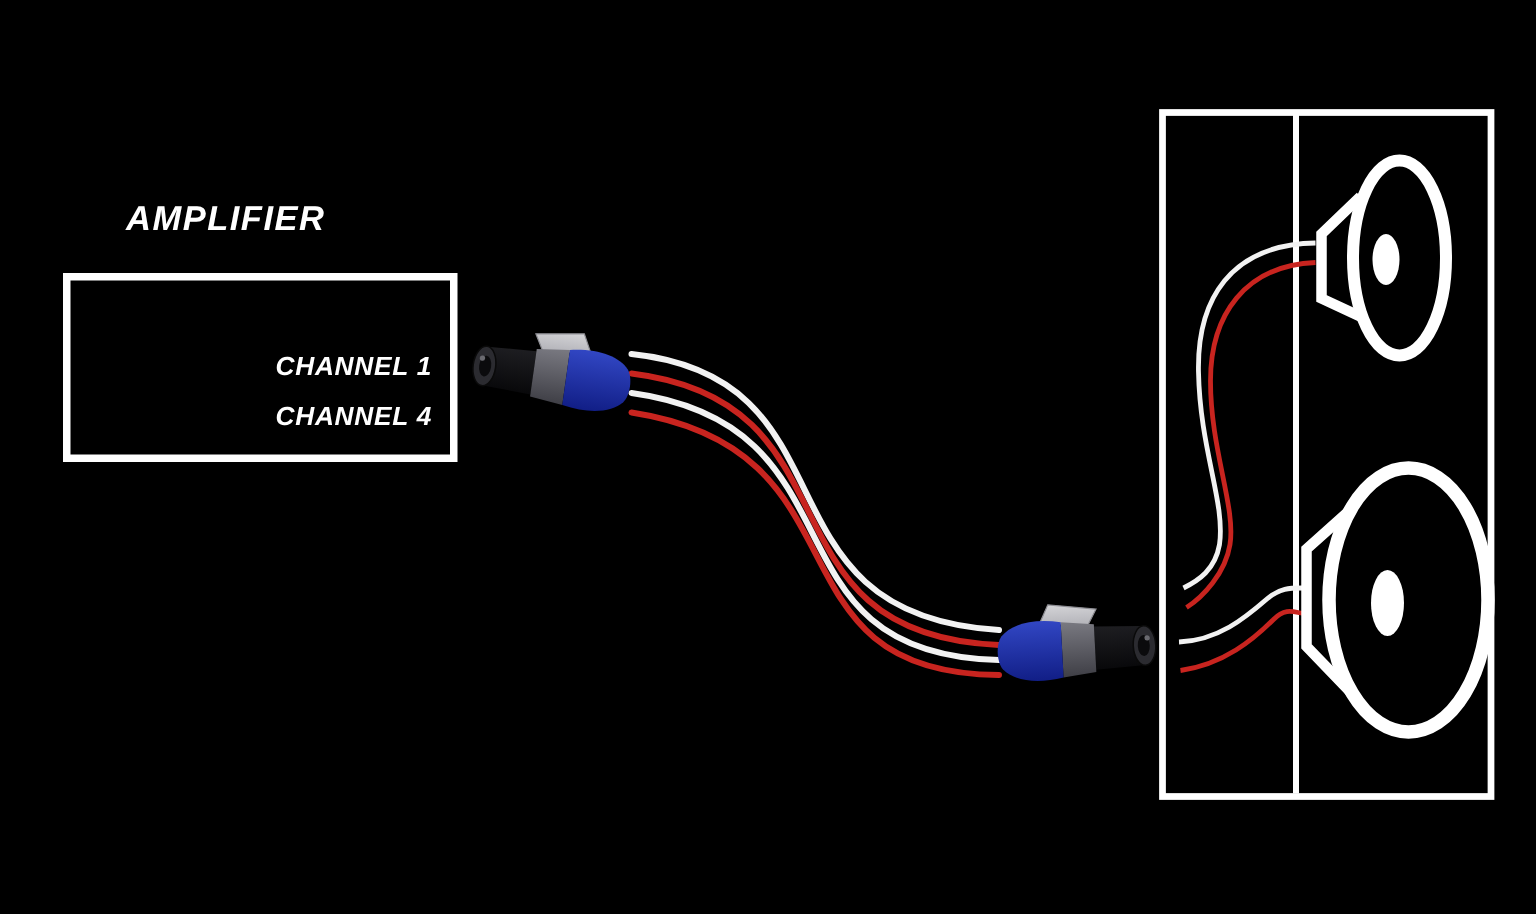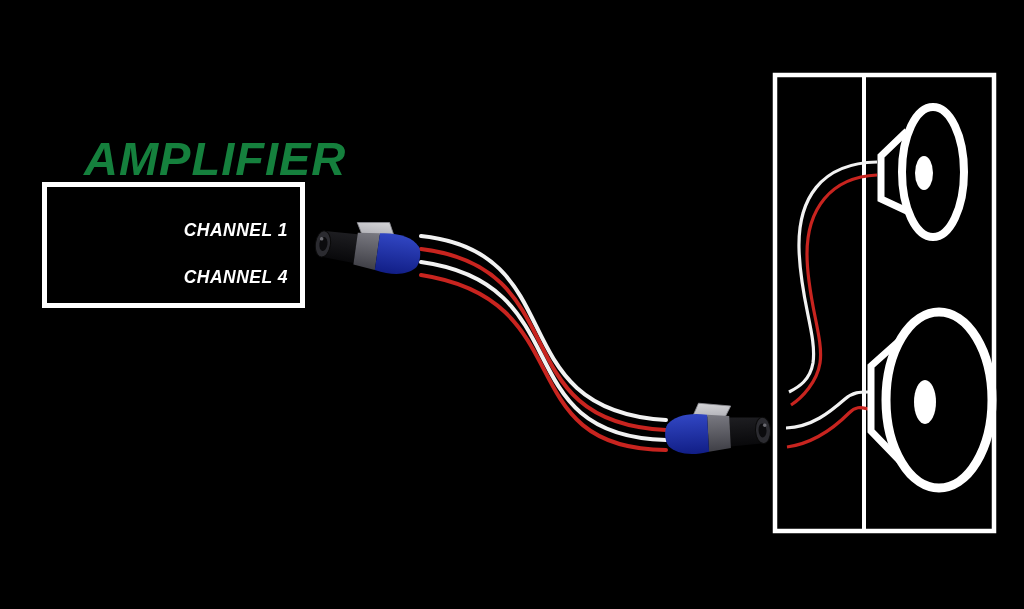--- a/index.html
+++ b/index.html
@@ -2,32 +2,32 @@
 <html style="--bg: #000000; --outline: #ffffff; --wire-white: #f2f2f2; --wire-red: #c8241f;"><head>
 <meta charset="utf-8">
 <style>
   html,body{margin:0;padding:0;background:#000;}
   .stage{
     position:relative;width:1024px;height:609px;background:var(--bg,#000);
     overflow:hidden;font-family:"Liberation Sans",sans-serif;
   }
   .amp-title{
     position:absolute;left:84px;top:133px;
-    color:#15803d;font-size:47px;font-weight:700;font-style:italic;
+    color:#ffffff;font-size:23px;font-weight:700;font-style:italic;
     letter-spacing:1px;line-height:1.1;white-space:nowrap;
   }
   .amp-box{
     position:absolute;left:42px;top:182px;width:253px;height:116px;
     border:5px solid #fff;background:#000;
   }
   .ch{
     position:absolute;right:12px;color:#fff;font-size:17.5px;font-weight:700;
     font-style:italic;letter-spacing:.5px;white-space:nowrap;
   }
-  .ch1{top:33px;margin-left:16px;}
+  .ch1{top:47px;margin-left:16px;}
   .ch2{top:80px;}
   svg{position:absolute;left:0;top:0;}
   .outline{stroke:var(--outline,#fff);fill:none;}
   .wire-w{stroke:var(--wire-white,#f2f2f2);fill:none;}
   .wire-r{stroke:var(--wire-red,#c8241f);fill:none;}
 </style>
 </head>
 <body>
 
 <div class="stage">

